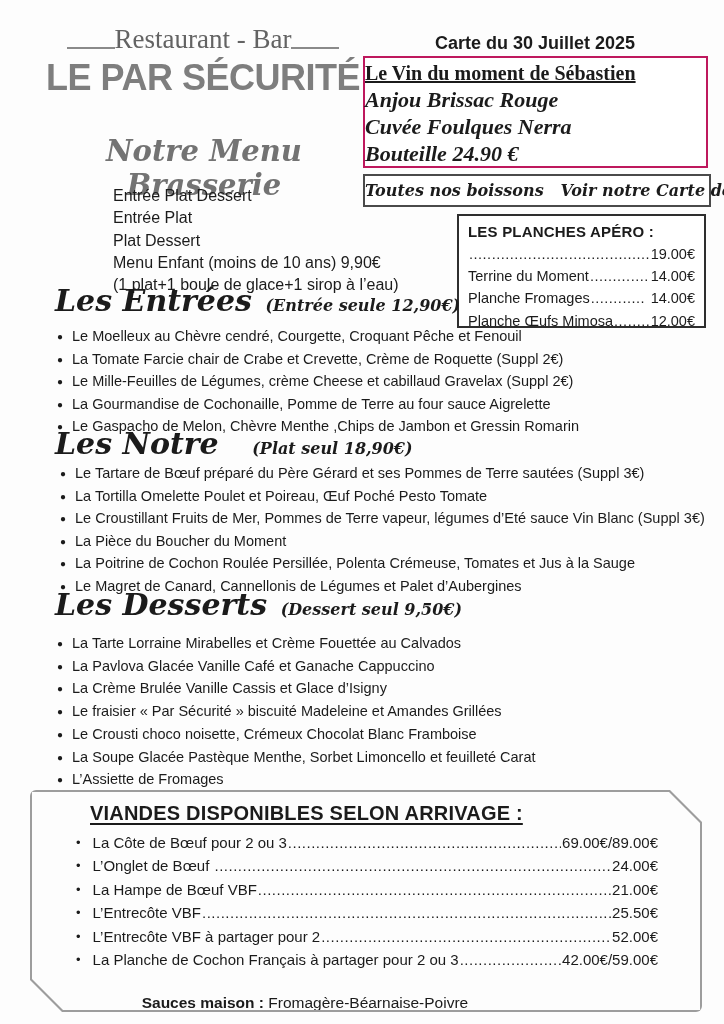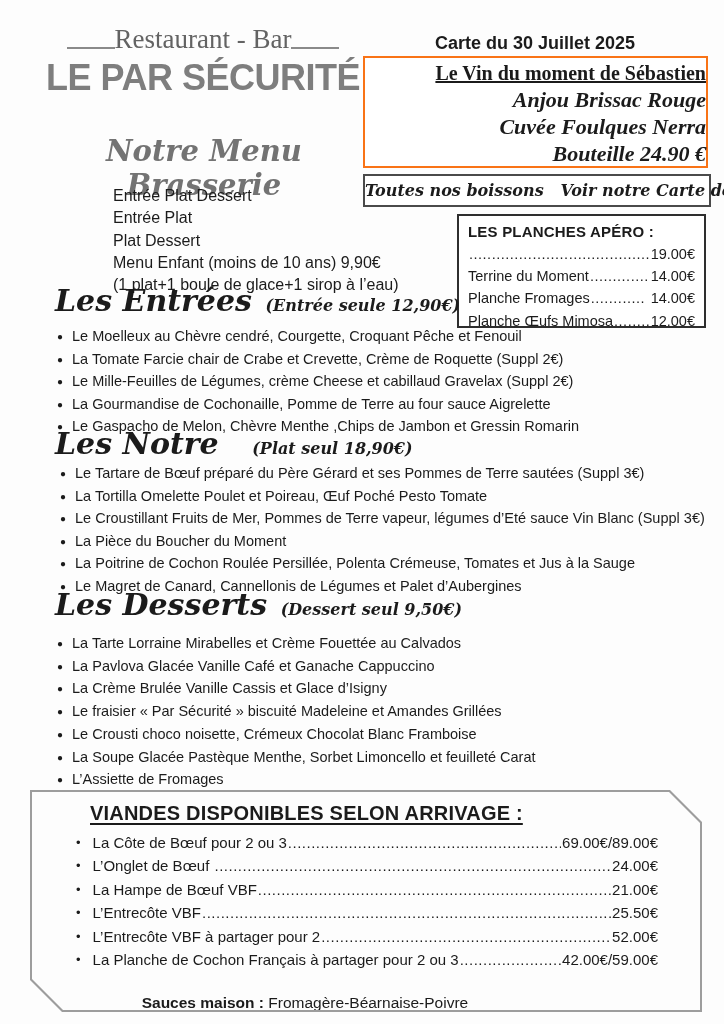--- a/index.html
+++ b/index.html
@@ -12,21 +12,21 @@
   .brand-sub { display:flex; align-items:center; justify-content:center; 
                font-family:"Liberation Serif", serif; font-size:27px; color:#636363; line-height:34px; }
   .dash { width:48px; border-top:2px solid #8a8a8a; transform:translateY(9px); }
   .brand-title { font-size:36px; font-weight:bold; color:#7e7e7e; letter-spacing:-0.5px;
                  white-space:nowrap; line-height:44px; }
 
   .carte-date { position:absolute; left:385px; top:33px; width:300px; text-align:center;
                 font-weight:bold; font-size:18px; }
 
   .wine-box { position:absolute; left:363px; top:56px; width:345px; height:112px;
-              border:2px solid #f97316; background:#fff; text-align:right;
+              border:2px solid #be185d; background:#fff; text-align:left;
               font-family:"Liberation Serif", serif; padding-top:2px; }
   .wine-heading { font-size:20px; font-weight:bold; text-decoration:underline; line-height:26px; }
   .wine-line { font-size:22px; font-weight:bold; font-style:italic; line-height:27px; }
 
   .drinks-box { position:absolute; left:363px; top:174px; width:348px; height:33px;
                 border:2px solid #4a4a4a; background:#fff; text-align:center;
                 font-family:"DejaVu Serif", serif; font-style:italic; font-weight:600;
                 font-size:16px; line-height:29px; white-space:pre; }
 
   
@@ -55,21 +55,21 @@
 
   .list-entrees { left:57px; top:326px; } .list-entrees .item-row { line-height:20.5px; }
   .head-entrees { left:55px; top:283px; }
   .list-plats { left:60px; top:463px; } .list-plats .item-row { line-height:21.6px; }
   .head-plats { left:55px; top:426px; }
   .list-desserts { left:57px; top:633px; } .list-desserts .item-row { line-height:20.7px; }
   .head-desserts { left:55px; top:587px; }
 
   
   .viandes-outer { position:absolute; left:30px; top:790px; width:672px; height:222px; background:#9d9d9d;
-      clip-path: polygon(0 0, calc(100% - 32px) 0, 100% 32px, 100% 100%, 32px 100%, 0 calc(100% - 32px)); }
+      clip-path: polygon(0 0, calc(100% - 32px) 0, 100% 32px, 100% 100%, 32px 100%, 0 calc(100% - 32px)); border-radius: 6px; }
   .viandes-inner { position:absolute; left:2px; top:2px; right:2px; bottom:2px; background:#fdfdfd;
       clip-path: polygon(0 0, calc(100% - 31px) 0, 100% 31px, 100% 100%, 31px 100%, 0 calc(100% - 31px)); }
   .viandes-title { position:absolute; left:58px; top:10px; font-size:20px; font-weight:bold;
                    letter-spacing:0.2px; text-decoration:underline; text-underline-offset:3px; }
   .viandes-list { position:absolute; left:44px; top:40px; width:582px; }
   .viandes-row { display:flex; align-items:baseline; font-size:15px; line-height:22.4px; white-space:pre; }
   .viandes-row .bullet { font-size:13px; margin-right:12px; }
   .viandes-notes { position:absolute; left:58px; top:176px; font-size:15.5px; }
   .note-row { line-height:23px; white-space:pre; }
   .note-label { font-weight:bold; text-decoration:underline; text-underline-offset:2px; }

